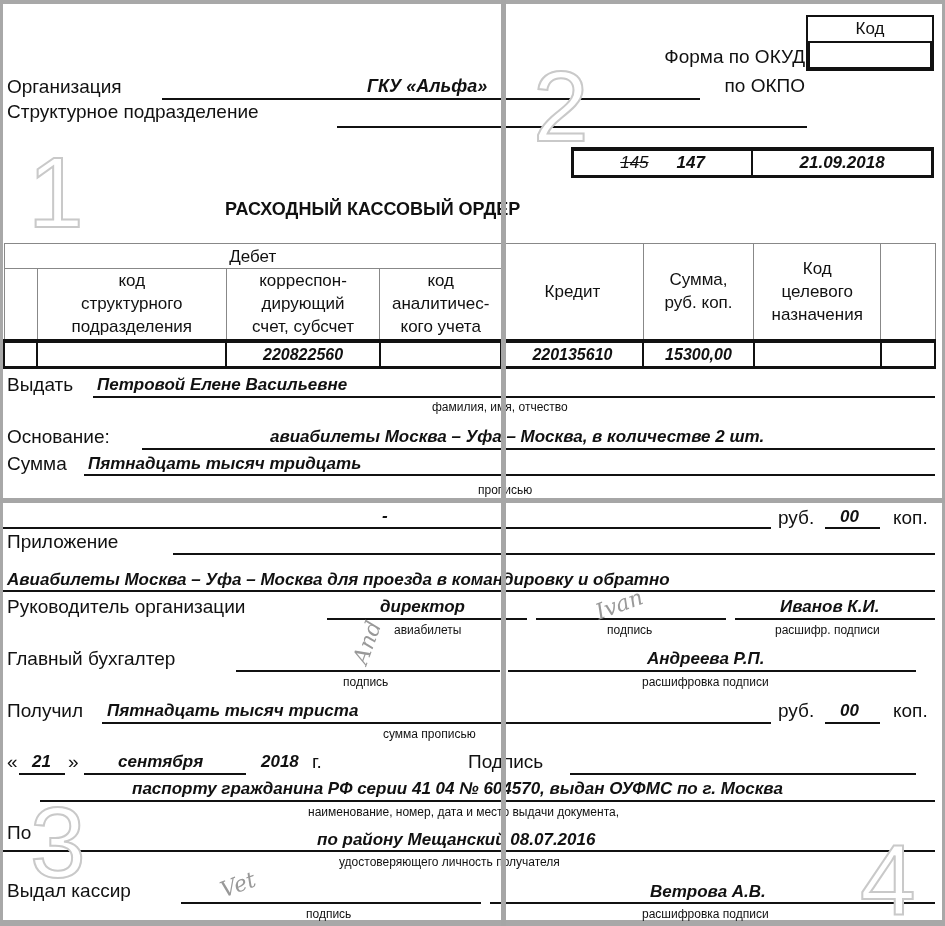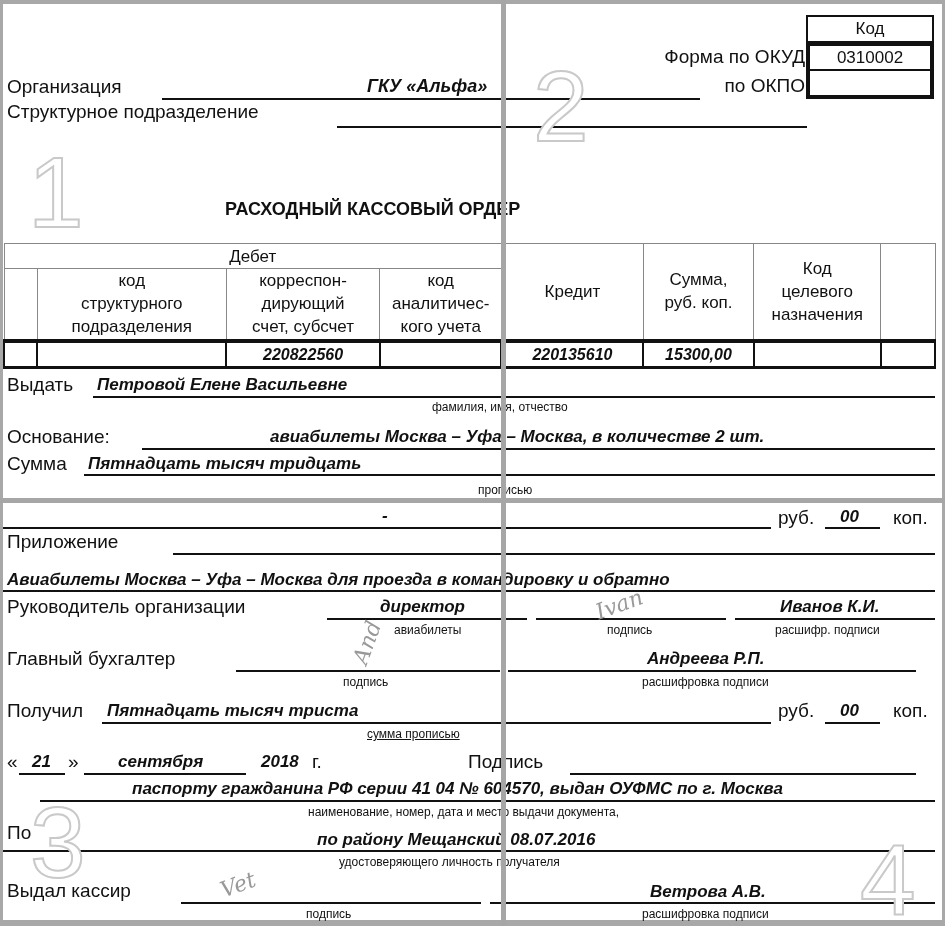--- a/index.html
+++ b/index.html
@@ -49,36 +49,39 @@
 <div class="vsplit"></div>
 <div class="hsplit"></div>
 
 <div class="bignum" style="left:28px; top:142px;">1</div>
 <div class="bignum" style="left:533px; top:56px;">2</div>
 <div class="bignum" style="left:30px; top:792px;">3</div>
 <div class="bignum" style="left:860px; top:830px;">4</div>
 
 <div class="codebox">
   <div class="c">Код</div>
-  <div class="c thick first-thick">0310002</div>
   <div class="c thick c-last"></div>
 </div>
 <div class="abs lbl" style="right:140px; top:46px;">Форма по ОКУД</div>
 <div class="abs lbl" style="right:140px; top:75px;">по ОКПО</div>
 
 <div class="abs lbl" style="left:7px; top:76px;">Организация</div>
 <div class="line" style="left:162px; top:98px; width:538px;"></div>
 <div class="abs val" style="left:367px; top:76px; font-size:18px;">ГКУ «Альфа»</div>
 <div class="abs lbl" style="left:7px; top:101px;">Структурное подразделение</div>
 <div class="line" style="left:337px; top:126px; width:470px;"></div>
 
 <div class="abs" style="left:225px; top:199px; font-size:18px; font-weight:bold; white-space:nowrap;">РАСХОДНЫЙ КАССОВЫЙ ОРДЕР</div>
 
 <table class="doctab">
   <tbody>
+  <tr class="row">
+    <td><span class="strike">145</span><span>147</span></td>
+    <td>21.09.2018</td>
+  </tr>
 </tbody>
   </table>
 
 <table class="maintab">
   <tbody>
       <tr class="debit">
     <td colspan="4">Дебет</td>
     <td rowspan="2" style="width:143px;">Кредит</td>
     <td rowspan="2" style="width:111px;"><span>Сумма,</span><br><span>руб. коп.</span></td>
     <td rowspan="2" style="width:128px;"><span>Код</span><br><span>целевого</span><br><span>назначения</span></td>
@@ -144,21 +147,21 @@
 <div class="sig" style="left:345px; top:630px; transform:rotate(-70deg);">And</div>
 <div class="line" style="left:236px; top:670px; width:264px;"></div>
 <div class="abs cap" style="left:343px; top:675px;">подпись</div>
 <div class="abs val" style="left:647px; top:649px;">Андреева Р.П.</div>
 <div class="line" style="left:508px; top:670px; width:408px;"></div>
 <div class="abs cap" style="left:642px; top:675px;">расшифровка подписи</div>
 
 <div class="abs lbl" style="left:7px; top:700px;">Получил</div>
 <div class="abs val" style="left:107px; top:701px;">Пятнадцать тысяч триста</div>
 <div class="line" style="left:102px; top:722px; width:669px;"></div>
-<div class="abs cap" style="left:367px; top:727px;text-decoration:underline;">сумма прописью</div>
+<div class="abs cap" style="left:383px; top:727px;">сумма прописью</div>
 <div class="abs lbl" style="left:778px; top:700px;">руб.</div>
 <div class="abs val" style="left:840px; top:701px;">00</div>
 <div class="line" style="left:825px; top:722px; width:55px;"></div>
 <div class="abs lbl" style="left:893px; top:700px;">коп.</div>
 
 <div class="abs lbl" style="left:7px; top:751px;">«</div>
 <div class="abs val" style="left:32px; top:752px;">21</div>
 <div class="line" style="left:19px; top:773px; width:46px;"></div>
 <div class="abs lbl" style="left:68px; top:751px;">»</div>
 <div class="abs val" style="left:118px; top:752px;">сентября</div>

